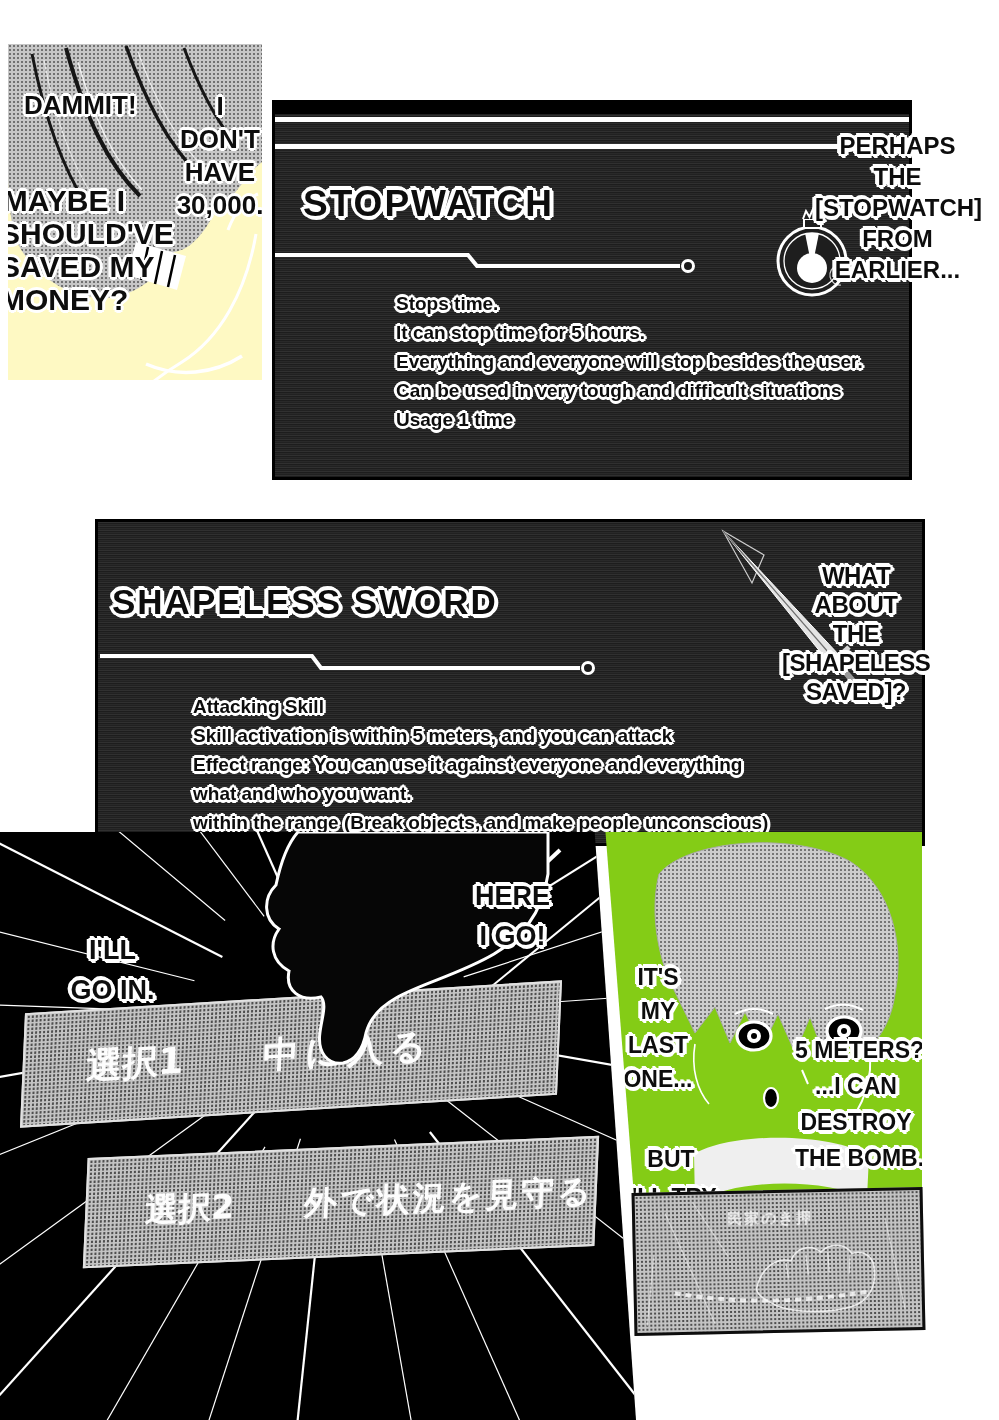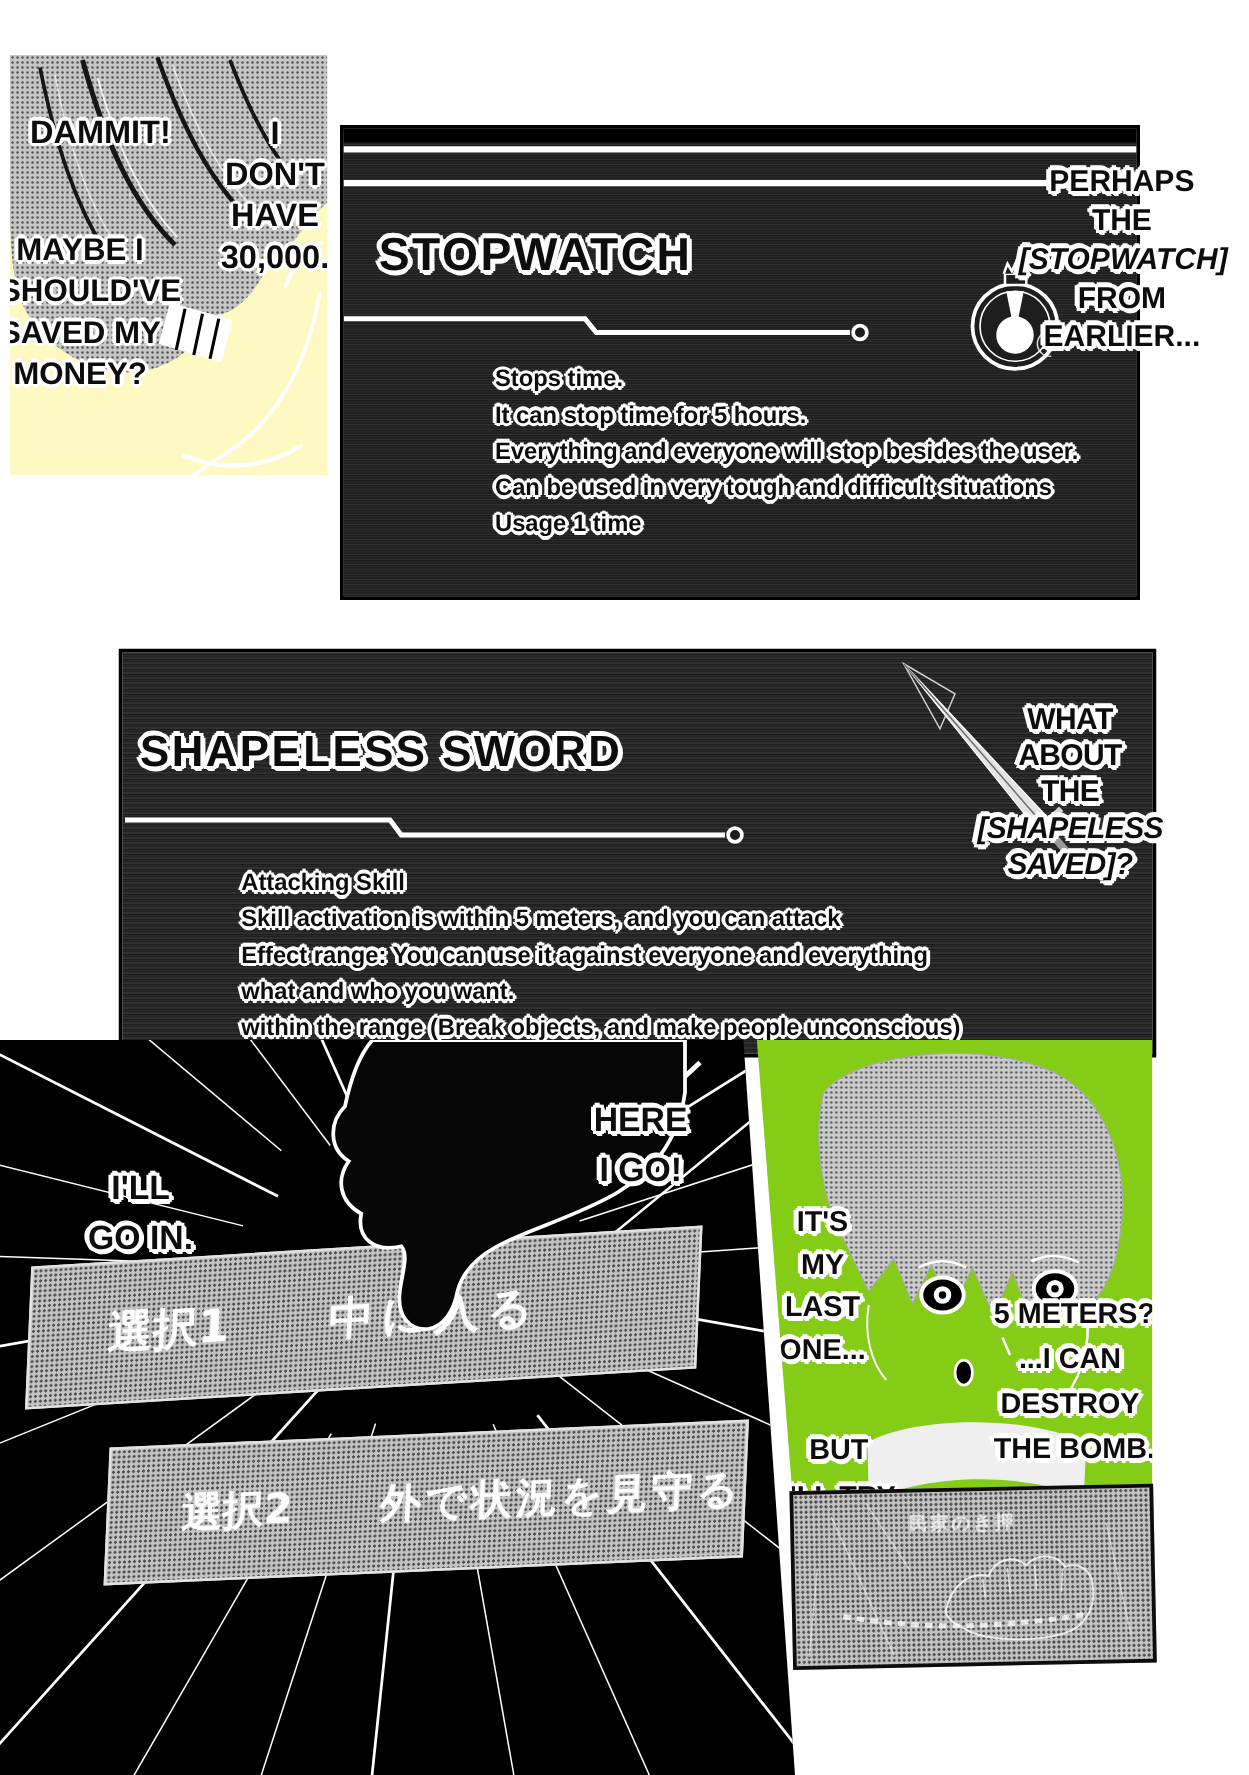--- a/index.html
+++ b/index.html
@@ -9,21 +9,21 @@
   .panel-dark{background:repeating-linear-gradient(180deg,#303030 0 1px,#1d1d1d 1px 2px,#292929 2px 3px,#212121 3px 4px);border:3px solid #000;box-sizing:border-box;}
   .tone{background-color:#c3c3c3;background-image:radial-gradient(circle,#4f4f4f 1px,rgba(0,0,0,0) 1.3px);background-size:4px 4px;}
   .mtext{color:#0d0d0d;font-weight:bold;white-space:nowrap;line-height:1;}
   .wout{text-shadow:2px 0 0 #fff,-2px 0 0 #fff,0 2px 0 #fff,0 -2px 0 #fff,
         1.7px 1.7px 0 #fff,-1.7px 1.7px 0 #fff,1.7px -1.7px 0 #fff,-1.7px -1.7px 0 #fff,
         3px 0 0 #fff,-3px 0 0 #fff,0 3px 0 #fff,0 -3px 0 #fff;}
   .woutbig{text-shadow:3px 0 0 #fff,-3px 0 0 #fff,0 3px 0 #fff,0 -3px 0 #fff,
         2.4px 2.4px 0 #fff,-2.4px 2.4px 0 #fff,2.4px -2.4px 0 #fff,-2.4px -2.4px 0 #fff,
         4px 1px 0 #fff,-4px -1px 0 #fff,1px 4px 0 #fff,-1px -4px 0 #fff;}
   .ctr{text-align:center;}
-  .ital{font-style:italic;}
+  .ital{}
   .ln{display:block;}
   .jp{font-family:"DejaVu Sans","Liberation Sans",sans-serif;color:#fdfdfd;font-weight:bold;
       text-shadow:0 0 2px rgba(255,255,255,.5);}
   .whline{position:absolute;background:#fff;}
   .optbox{position:absolute;border:2px solid #e2e2e2;box-sizing:border-box;display:flex;align-items:center;}
 </style>
 </head>
 <body>
 
 <div id="page">
@@ -51,21 +51,21 @@
       <path d="M138,320 C170,334 206,330 234,312" stroke="#fff" stroke-width="3.5" fill="none"></path>
       <path d="M150,440 C180,408 218,392 252,396" stroke="#fff" stroke-width="3" fill="none"></path>
     </svg>
     <div class="mtext wout abs" style="left:16px;top:48px;font-size:26px;">DAMMIT!</div>
     <div class="mtext wout abs ctr" style="left:162px;top:46px;width:100px;font-size:26px;line-height:33px;">
       <span class="ln">I</span>
       <span class="ln">DON'T</span>
       <span class="ln">HAVE</span>
       <span class="ln">30,000.</span>
     </div>
-    <div class="mtext wout abs ctr" style="left:-8px;top:140px;width:128px;font-size:25px;line-height:33px;">
+    <div class="mtext wout abs ctr" style="left:-8px;top:140px;width:128px;font-size:30px;line-height:33px;">
       <span class="ln">MAYBE I</span>
       <span class="ln">SHOULD'VE</span>
       <span class="ln">SAVED MY</span>
       <span class="ln">MONEY?</span>
     </div>
   </div>
 
   <div class="abs panel-dark" style="left:272px;top:100px;width:640px;height:380px;">
     <div class="whline" style="left:0;top:14px;width:634px;height:5px;"></div>
     <div class="whline" style="left:0;top:41px;width:634px;height:5px;"></div>

